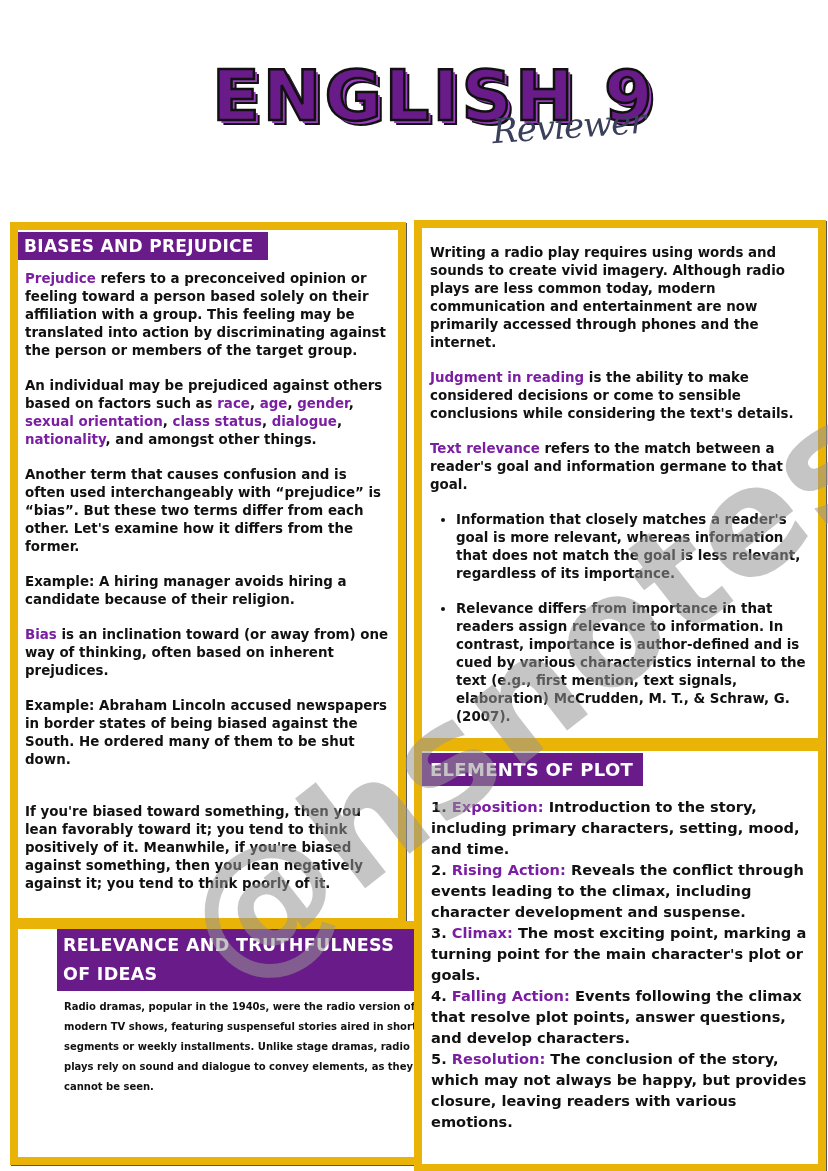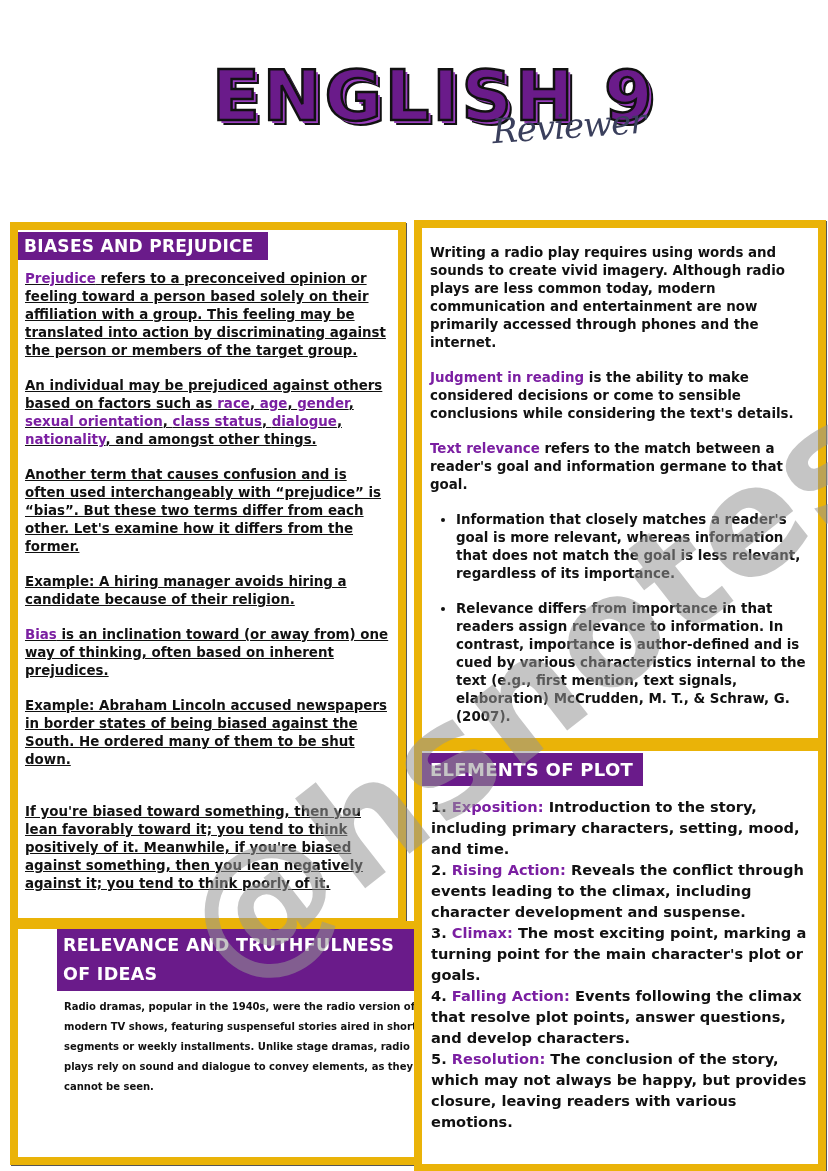--- a/index.html
+++ b/index.html
@@ -40,21 +40,21 @@
 </head>
 <body>
 
 <div class="title-wrap">
   <div class="main-title">ENGLISH 9</div>
   <div class="subtitle">Reviewer</div>
 </div>
 
 <div class="box" style="left:10px; top:222px; width:380px; height:688px;">
   <div class="box-head" style="margin-top:2px; padding-right:14px;">BIASES AND PREJUDICE</div>
-  <div class="txt" style="padding:10px 8px 0 7px;text-decoration:underline;">
+  <div class="txt" style="padding:10px 8px 0 7px;">
     <p><span class="hl">Prejudice</span><span> refers to a preconceived opinion or feeling toward a person based solely on their affiliation with a group. This feeling may be translated into action by discriminating against the person or members of the target group.</span></p>
     <p><span>An individual may be prejudiced against others based on factors such as </span><span class="hl">race</span>, <span class="hl">age</span>, <span class="hl">gender</span>, <span class="hl">sexual orientation</span>, <span class="hl">class status</span>, <span class="hl">dialogue</span>, <span class="hl">nationality</span><span>, and amongst other things.</span></p>
     <p>Another term that causes confusion and is often used interchangeably with “prejudice” is “bias”. But these two terms differ from each other. Let's examine how it differs from the former.</p>
     <p>Example: A hiring manager avoids hiring a candidate because of their religion.</p>
     <p><span class="hl">Bias</span><span> is an inclination toward (or away from) one way of thinking, often based on inherent prejudices.</span></p>
     <p style="margin-bottom:34px;">Example: Abraham Lincoln accused newspapers in border states of being biased against the South. He ordered many of them to be shut down.</p>
     <p>If you're biased toward something, then you lean favorably toward it; you tend to think positively of it. Meanwhile, if you're biased against something, then you lean negatively against it; you tend to think poorly of it.</p>
   </div>
 </div>
 

